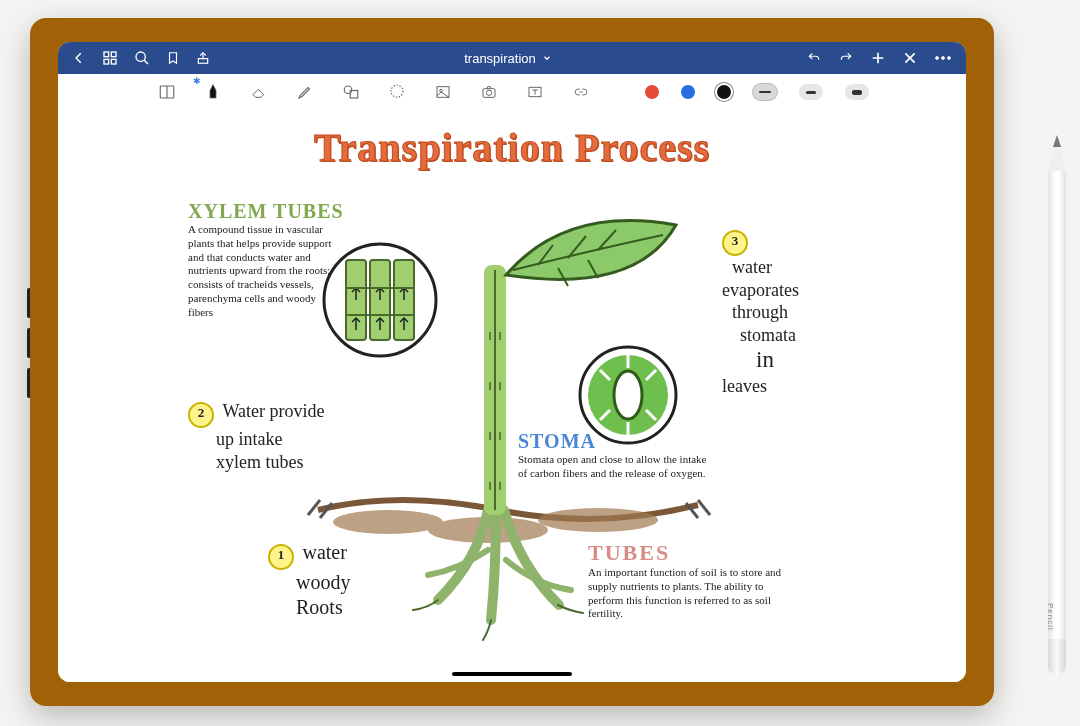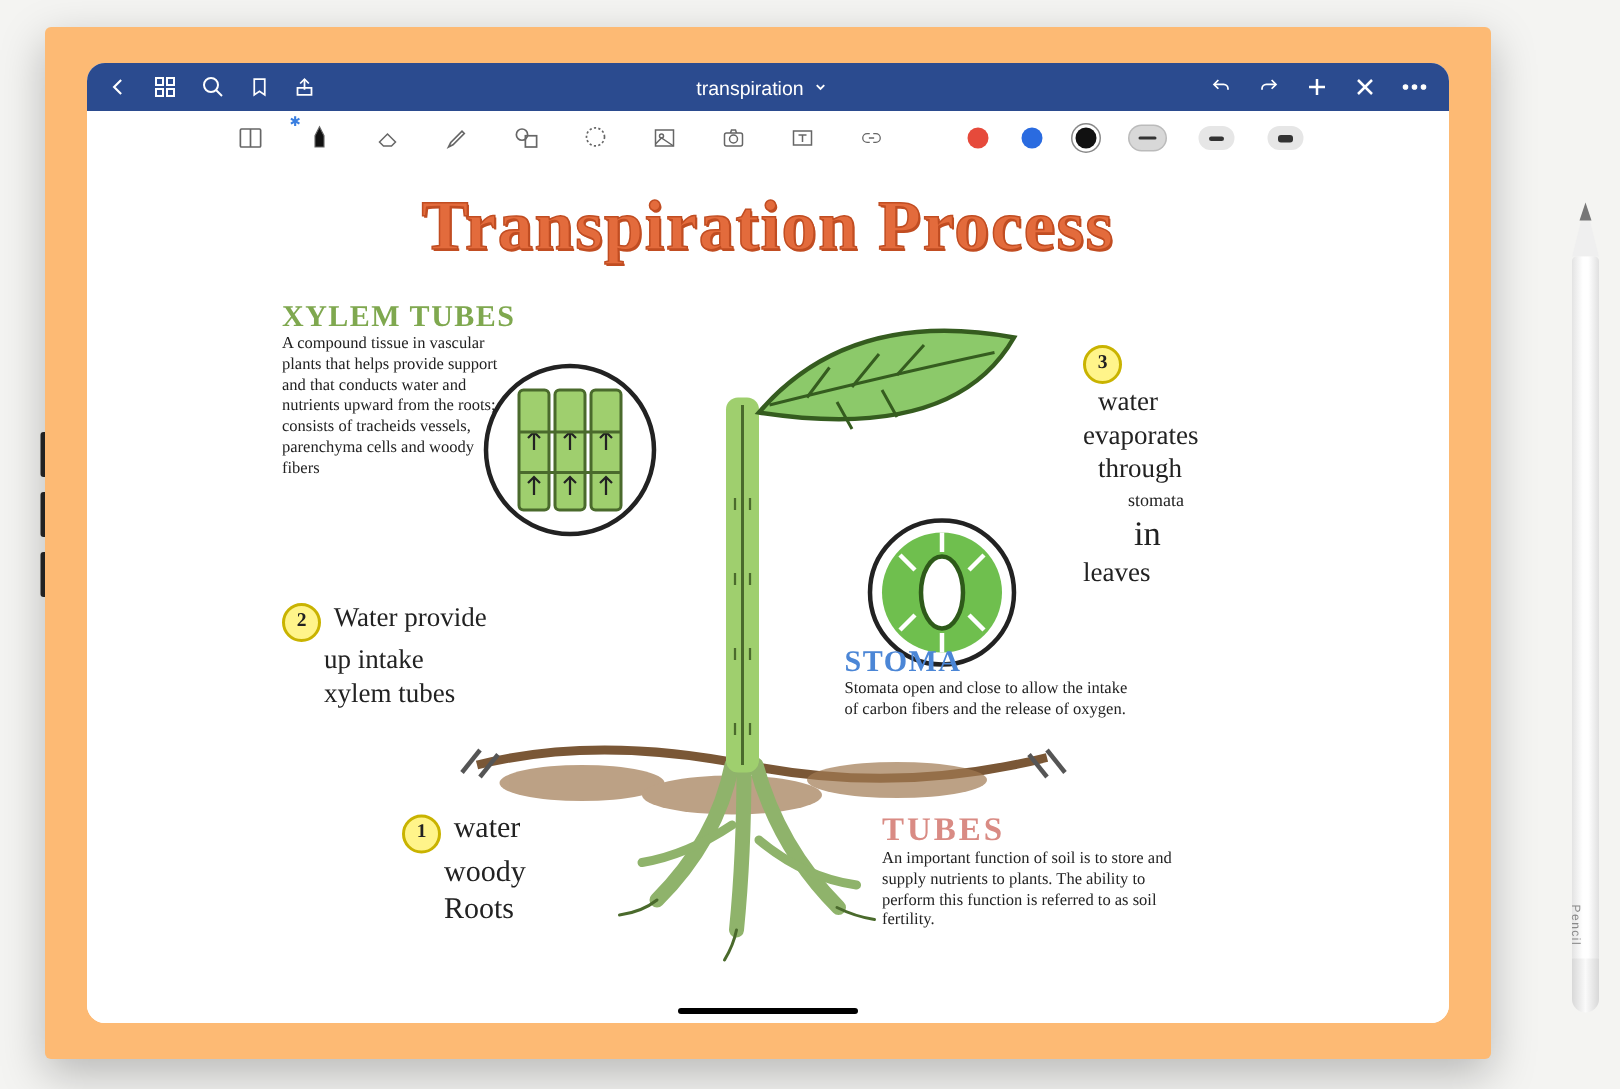--- a/index.html
+++ b/index.html
@@ -1,31 +1,31 @@
 <!DOCTYPE html>
 <html><head>
 <meta charset="utf-8">
 <style>
   html,body{margin:0;padding:0;background:#f4f4f2;font-family:-apple-system,Helvetica,Arial,sans-serif;}
   .stage{position:relative;width:1080px;height:726px;overflow:hidden;}
-  .ipad{position:absolute;left:30px;top:18px;width:964px;height:688px;background:#fdba74;border-radius:4px;box-shadow:0 10px 30px rgba(0,0,0,.25);}
+  .ipad{position:absolute;left:30px;top:18px;width:964px;height:688px;background:#a16207;border-radius:16px;box-shadow:0 10px 30px rgba(0,0,0,.25);}
   .screen{position:absolute;left:28px;top:24px;right:28px;bottom:24px;background:#fff;border-radius:12px;overflow:hidden;}
   .titlebar{height:32px;background:#2b4b8f;color:#fff;display:flex;align-items:center;font-size:13px;}
   .titlebar .left,.titlebar .right{display:flex;align-items:center;gap:16px;padding:0 14px;}
   .titlebar .center{flex:1;text-align:center;display:flex;justify-content:center;align-items:center;gap:6px;}
   .titlebar .icon-btn{cursor:pointer;display:flex;align-items:center;justify-content:center;color:#fff;}
   .titlebar svg{stroke:#fff;}
   .toolbar{height:36px;background:#fff;border-bottom:1px solid #ddd;display:flex;align-items:center;justify-content:center;gap:22px;font-size:13px;color:#555;}
   .toolbar .tool{cursor:pointer;display:flex;align-items:center;justify-content:center;width:24px;height:24px;}
   .toolbar svg{stroke:#666;}
   .toolbar .color-dot{width:14px;height:14px;border-radius:50%;cursor:pointer;}
   .toolbar .stroke-chip{width:24px;height:16px;border-radius:10px;background:#e6e6e6;display:flex;align-items:center;justify-content:center;cursor:pointer;}
   .toolbar .stroke-chip .bar{height:2px;border-radius:2px;background:#333;}
   .canvas{position:absolute;left:0;right:0;top:68px;bottom:0;background:#fff;overflow:hidden;}
-  .hand-title{font-family:'Comic Sans MS',cursive;font-weight:bold;font-size:47px;color:#e36b3c;text-align:center;margin-top:14px;letter-spacing:1px;}
+  .hand-title{font-family:'Comic Sans MS',cursive;font-weight:bold;font-size:40px;color:#e36b3c;text-align:center;margin-top:14px;letter-spacing:1px;}
   .hand-title span{display:inline-block;text-shadow:1px 1px 0 #c14d22;-webkit-text-stroke:1px #c14d22;}
   .note-label{font-family:'Comic Sans MS',cursive;font-weight:bold;}
   .hand-text{font-family:'Segoe Script','Brush Script MT',cursive;font-size:13px;color:#222;line-height:1.25;}
   .step-bullet{display:inline-block;width:22px;height:22px;background:#fff48a;border:2px solid #c9b300;border-radius:50%;text-align:center;font-family:'Segoe Script',cursive;font-weight:bold;font-size:13px;line-height:18px;color:#222;margin-right:4px;}
   .home-indicator{position:absolute;bottom:6px;left:50%;transform:translateX(-50%);width:120px;height:4px;background:#000;border-radius:3px;}
   .pencil{position:absolute;right:14px;top:135px;width:18px;height:540px;}
   .pencil .body{position:absolute;left:0;top:36px;width:18px;height:470px;background:linear-gradient(90deg,#e3e3e3,#fff 40%,#fff 60%,#e0e0e0);border-radius:3px;}
   .pencil .tip{position:absolute;left:0;top:0;width:0;height:0;border-left:9px solid transparent;border-right:9px solid transparent;border-bottom:36px solid #efefef;}
   .pencil .tip2{position:absolute;left:5px;top:0;width:0;height:0;border-left:4px solid transparent;border-right:4px solid transparent;border-bottom:12px solid #777;}
   .pencil .cap{position:absolute;left:0;bottom:0;width:18px;height:36px;background:linear-gradient(90deg,#d8d8d8,#fafafa 50%,#d8d8d8);border-radius:0 0 9px 9px;}
@@ -302,26 +302,26 @@
           <span class="hand-text" style="font-size:20px">water</span><br>
           <span class="hand-text" style="font-size:20px;margin-left:28px;display:inline-block">woody</span><br>
           <span class="hand-text" style="font-size:20px;margin-left:28px;display:inline-block">Roots</span>
         </div>
 
         <div style="position:absolute;left:664px;top:120px;width:150px">
           <span class="step-bullet">3</span><br>
           <span class="hand-text" style="font-size:18px;display:inline-block;margin-left:10px">water</span><br>
           <span class="hand-text" style="font-size:18px;display:inline-block;margin-left:0">evaporates</span><br>
           <span class="hand-text" style="font-size:18px;display:inline-block;margin-left:10px">through</span><br>
-          <span class="hand-text" style="font-size:12px;display:inline-block;margin-left:30px">stomata</span><br>
+          <span class="hand-text" style="font-size:18px;display:inline-block;margin-left:18px">stomata</span><br>
           <span class="hand-text" style="font-size:23px;display:inline-block;margin-left:34px">in</span><br>
           <span class="hand-text" style="font-size:18px;display:inline-block;">leaves</span>
         </div>
 
-        <div style="position:absolute;left:505px;top:320px;width:230px">
+        <div style="position:absolute;left:460px;top:320px;width:230px">
           <div class="note-label" style="color:#4b86d6;font-size:20px;letter-spacing:1px">STOMA</div>
           <div class="hand-text" style="font-size:11px;width:190px">Stomata open and close to allow the intake of carbon fibers and the release of oxygen.</div>
         </div>
 
         <div style="position:absolute;left:530px;top:430px;width:250px">
           <div class="note-label" style="color:#d98b84;font-size:22px;letter-spacing:2px">TUBES</div>
           <div class="hand-text" style="font-size:11px;width:210px">An important function of soil is to store and supply nutrients to plants. The ability to perform this function is referred to as soil fertility.</div>
         </div>
 
         <div class="home-indicator"></div>

